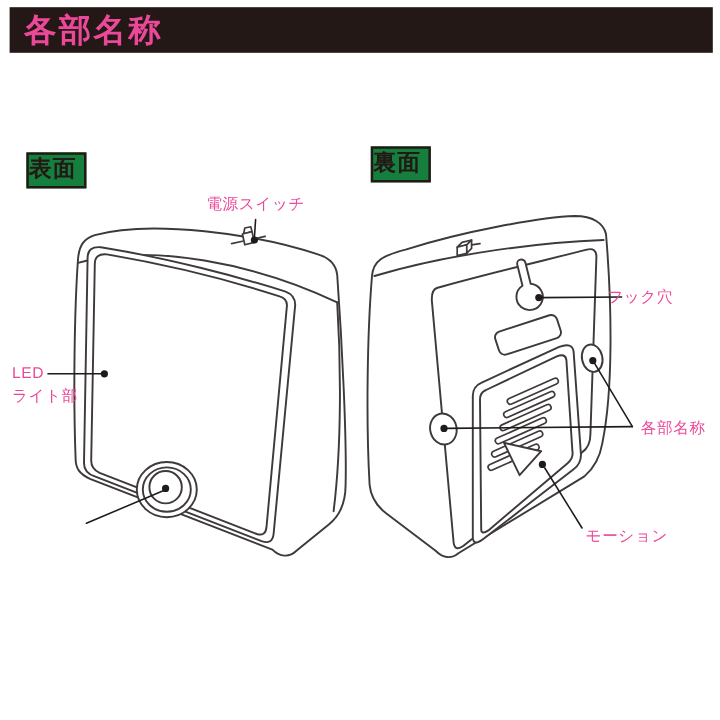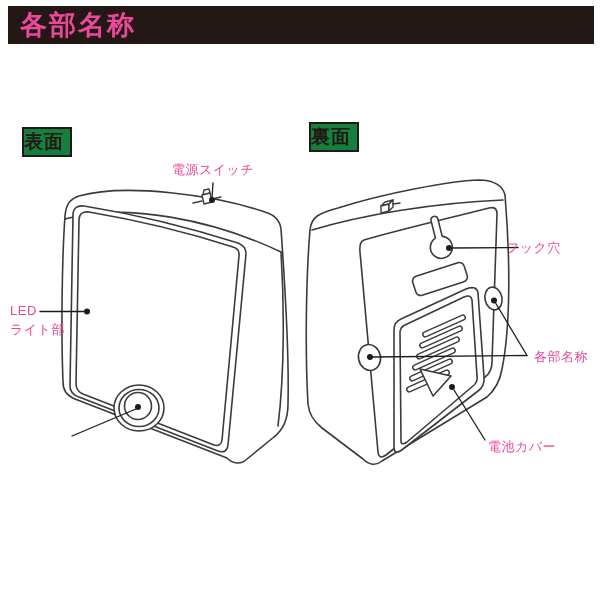--- a/index.html
+++ b/index.html
@@ -177,15 +177,15 @@
       <line x1="454" y1="390" x2="485" y2="440"></line>
       <circle cx="452" cy="387" r="3" fill="#1f1b1a" stroke="none"></circle>
     </g>
   </svg>
 
   <div class="part-label" id="label-power">電源スイッチ</div>
   <div class="part-label" id="label-led">LED
 ライト部</div>
   <div class="part-label" id="label-hook">フック穴</div>
   <div class="part-label" id="label-magnet">各部名称</div>
-  <div class="part-label" id="label-battery">電池カバー</div>
+  <div class="part-label" id="label-battery">モーション</div>
 
 </div>
 
 </body></html>

